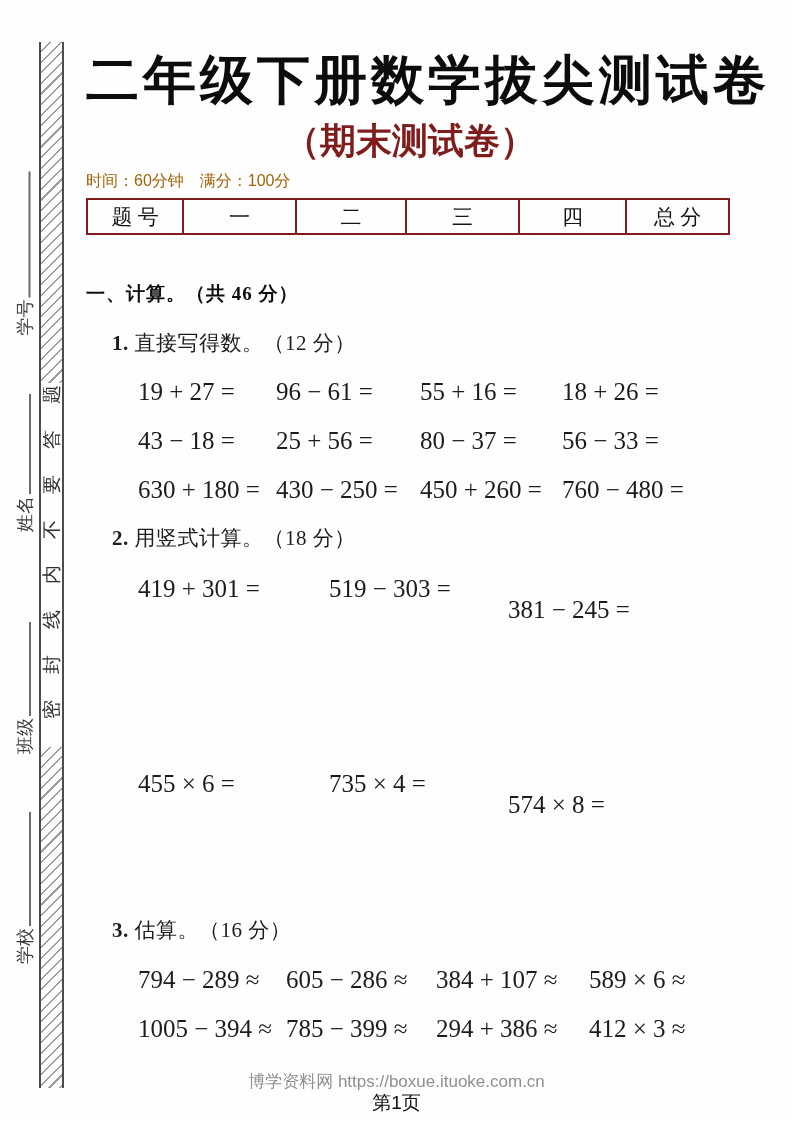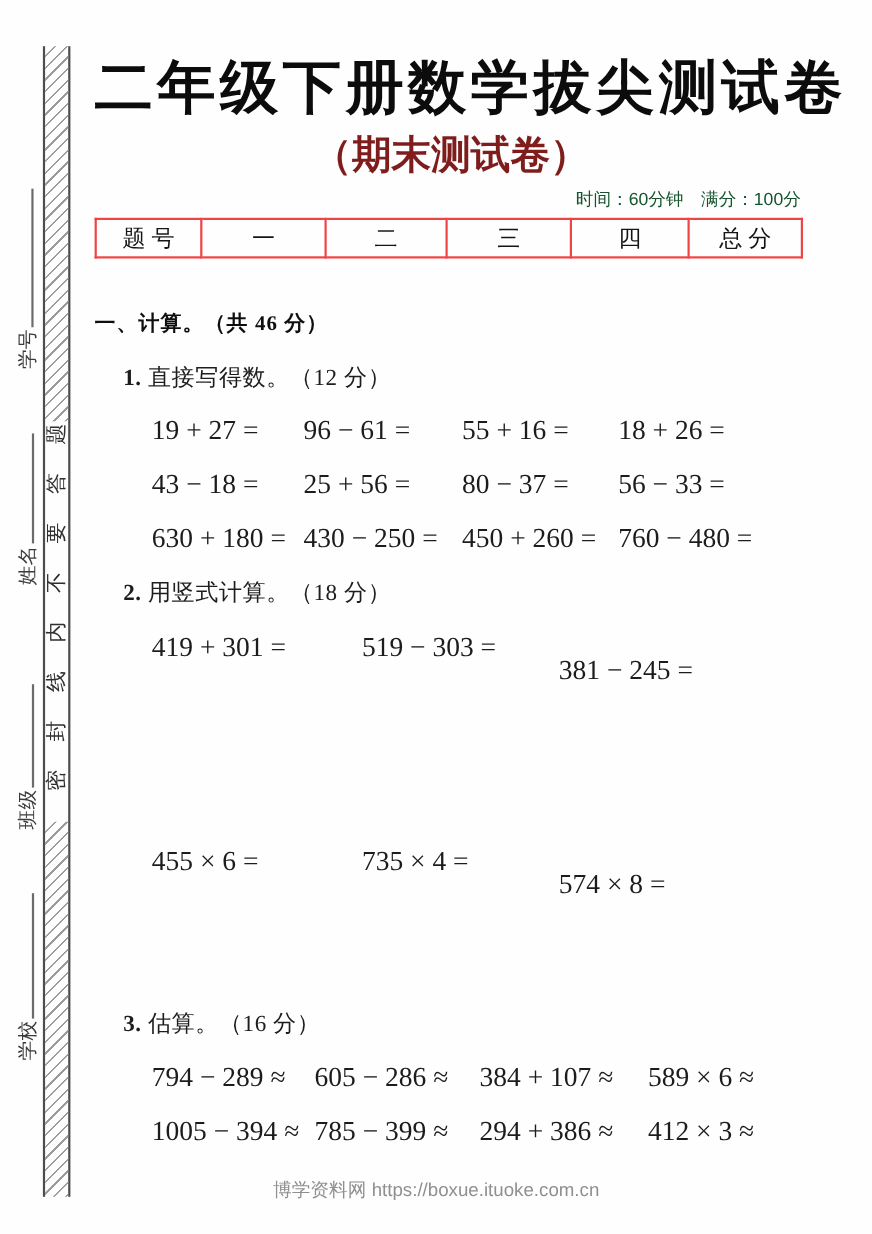--- a/index.html
+++ b/index.html
@@ -53,29 +53,29 @@
     font-size:53px;font-weight:900;letter-spacing:4px;color:#0c0c0c;line-height:1.05;
     white-space:nowrap;
   }
   .subtitle{
     position:absolute;top:119px;left:0;width:648px;margin:0;
     text-align:center;font-family:"Liberation Sans","DejaVu Sans",sans-serif;
     font-size:36px;font-weight:800;color:#7f1d1d;line-height:1.2;
   }
   .info{
     position:absolute;top:171px;left:0;width:642px;
-    text-align:right;font-size:16px;color:#14532d;
+    font-size:16px;color:#a16207;
     font-family:"Liberation Sans","DejaVu Sans",sans-serif;
   }
   table.score-table{
     position:absolute;top:198px;left:0;
     border-collapse:collapse;table-layout:fixed;
   }
   table.score-table td{
-    border:2px solid #ef4444;text-align:center;vertical-align:middle;
+    border:2px solid #7f1d1d;text-align:center;vertical-align:middle;
     font-size:21px;color:#141414;padding:0;
   }
   tr.st-r1 td{height:33px;}
   tr.st-r2 td{height:37px;}
 
   .sec-heading{
     position:absolute;top:281px;left:0;
     font-size:19px;font-weight:700;color:#0e0e0e;letter-spacing:1px;
   }
   .sub-heading{position:absolute;left:26px;font-size:21px;color:#1d1d1d;letter-spacing:0.5px;}
@@ -207,13 +207,14 @@
     </div>
     <div class="mrow s3 r-s3b">
       <span class="mi c0">1005 − 394 ≈</span>
       <span class="mi c1">785 − 399 ≈</span>
       <span class="mi c2">294 + 386 ≈</span>
       <span class="mi c3">412 × 3 ≈</span>
     </div>
   </div>
 
   <div class="watermark">博学资料网 https://boxue.ituoke.com.cn</div>
+  <div class="pageno">第1页</div>
 </div>
 
 </body></html>

